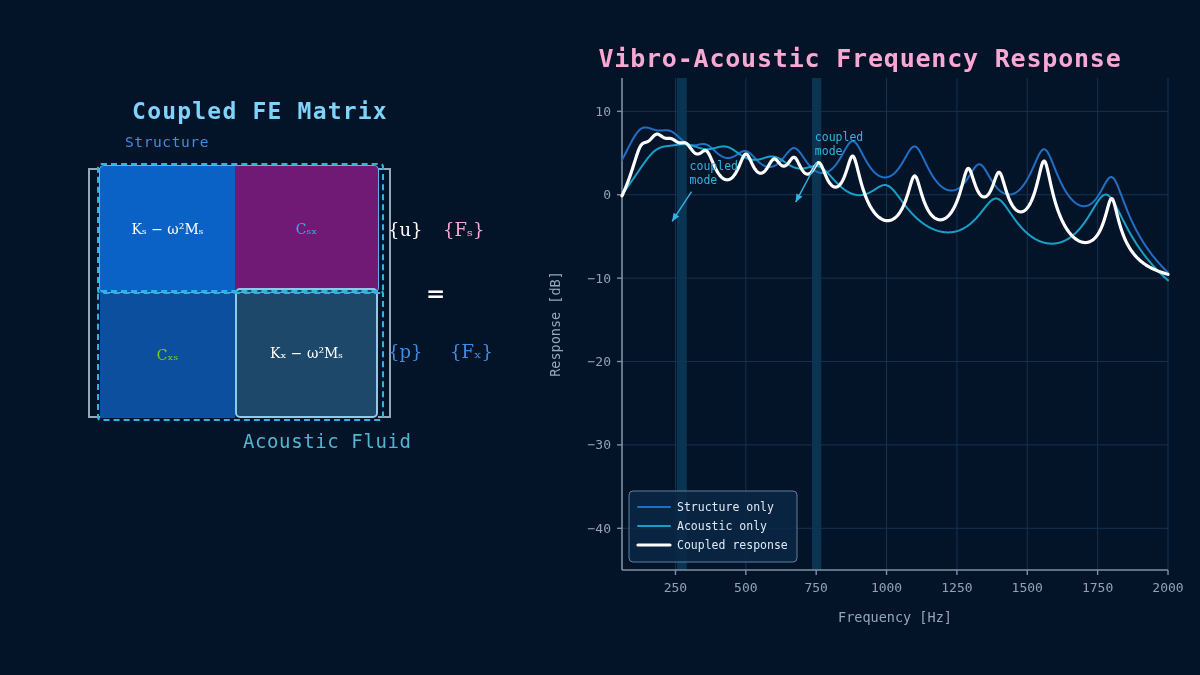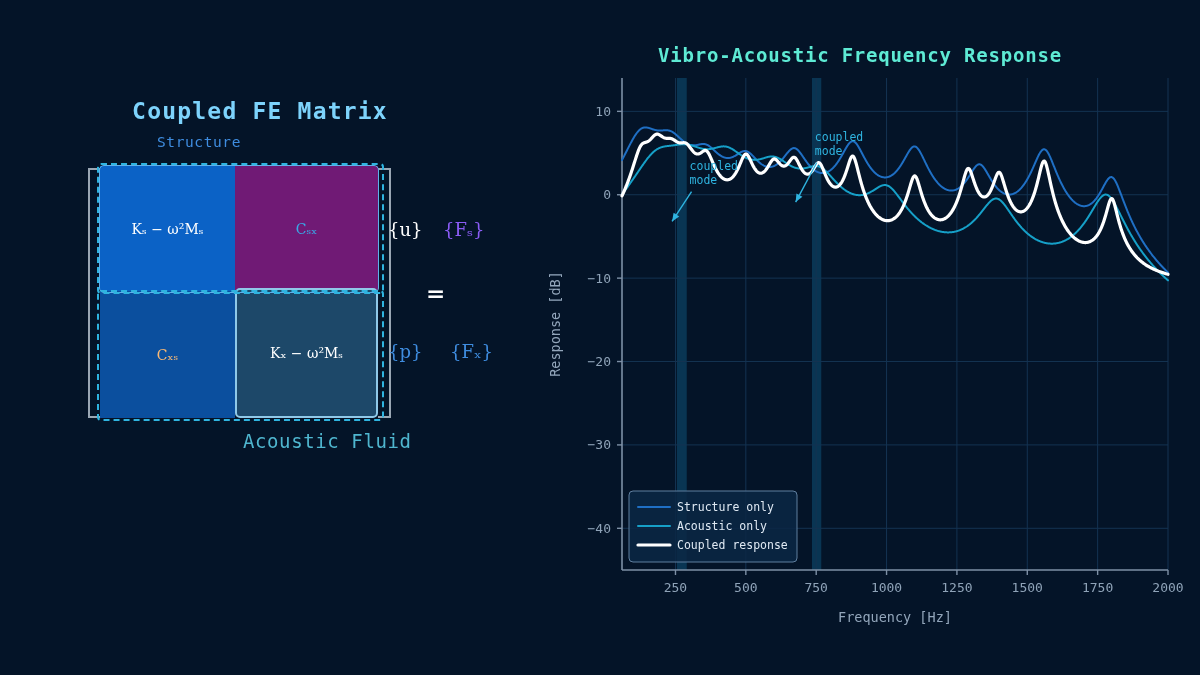--- a/index.html
+++ b/index.html
@@ -17,21 +17,21 @@
   #matrix-panel { position:absolute; left:0; top:0; width:520px; height:675px; }
 
   #matrix-title {
     position:absolute; left:0; top:98px; width:520px;
     text-align:center;
     font-size:23px; font-weight:bold; letter-spacing:1.2px;
     color:#7dd3fc;
   }
   #structure-label {
     position:absolute; left:125px; top:134px;
-    font-size:14.5px; color:#3f8de0; letter-spacing:.6px;margin-left:32px;
+    font-size:14.5px; color:#3f8de0; letter-spacing:.6px;
   }
   #fluid-label {
     position:absolute; left:243px; top:430px;
     font-size:19px; color:#4fb6cf; letter-spacing:.6px;
   }
 
   
   #bracket-left, #bracket-right {
     position:absolute; top:168px; height:250px; width:13px;
     border:2.5px solid #9aa7b4;
@@ -44,21 +44,21 @@
     display:flex; align-items:center; justify-content:center;
     font-family:"DejaVu Serif", serif;
     font-size:14px;
     white-space:nowrap;
   }
   #blk-ss { left:100px;  top:166px; width:135px; height:125px;
             background:#0b62c6; color:#ffffff; }
   #blk-sf { left:235px;  top:166px; width:143px; height:125px;
             background:#701a75; color:#39a9e8; }
   #blk-fs { left:100px;  top:291px; width:135px; height:127px;
-            background:#0b4f9e; color:#fdba74;text-align:center; }
+            background:#0b4f9e; color:#84cc16;text-align:center; }
   #blk-ff { left:235px;  top:288px; width:143px; height:130px;
             background:#1d4869; color:#ffffff;
             border:2px solid #8fc8e8; border-radius:5px; }
 
   
   #dash-structure {
     position:absolute; left:97px; top:163px; width:287px; height:131px;
     border:2.6px dashed #2fb4e0; border-radius:4px;
     pointer-events:none;
   }
@@ -73,30 +73,30 @@
     position:absolute; left:99px; top:165px; width:280px; height:128px;
     border:1.5px solid #5fb0ea; border-radius:5px; pointer-events:none;
   }
 
   .vecword {
     position:absolute;
     font-family:"DejaVu Serif", serif; font-size:18px;
     white-space:nowrap;
   }
   #vec-u  { left:388px; top:219px; color:#ffffff; }
-  #vec-Fs { left:443px; top:219px; color:#8b5cf6; }
+  #vec-Fs { left:443px; top:219px; color:#f9a8d4; }
   #vec-p  { left:388px; top:341px; color:#3f8de0; }
   #vec-Ff { left:450px; top:341px; color:#3f8de0; }
   #equals { left:426px; top:279px; color:#ffffff; font-size:23px; font-weight:bold;}
 
   
   #chart-panel { position:absolute; left:520px; top:0; width:680px; height:675px; }
   #chart-title {
     position:absolute; left:0; top:44px; width:680px; text-align:center;
-    font-size:19px; font-weight:bold; color:#5eead4; letter-spacing:.8px;
+    font-size:25px; font-weight:bold; color:#f9a8d4; letter-spacing:.8px;
   }
   #plot-svg { position:absolute; left:0; top:0; }
 
   .axlabel { fill:#93a6bb; font-family:"DejaVu Sans Mono", monospace; font-size:13.5px; }
   .ticklabel { fill:#8fa3b8; font-family:"DejaVu Sans Mono", monospace; font-size:13px; }
   .annot { fill:#2fb4e0; font-family:"DejaVu Sans Mono", monospace; font-size:11.5px; }
   .legtext { fill:#dfe9f3; font-family:"DejaVu Sans Mono", monospace; font-size:11.5px; }
 </style>
 </head>
 <body>

